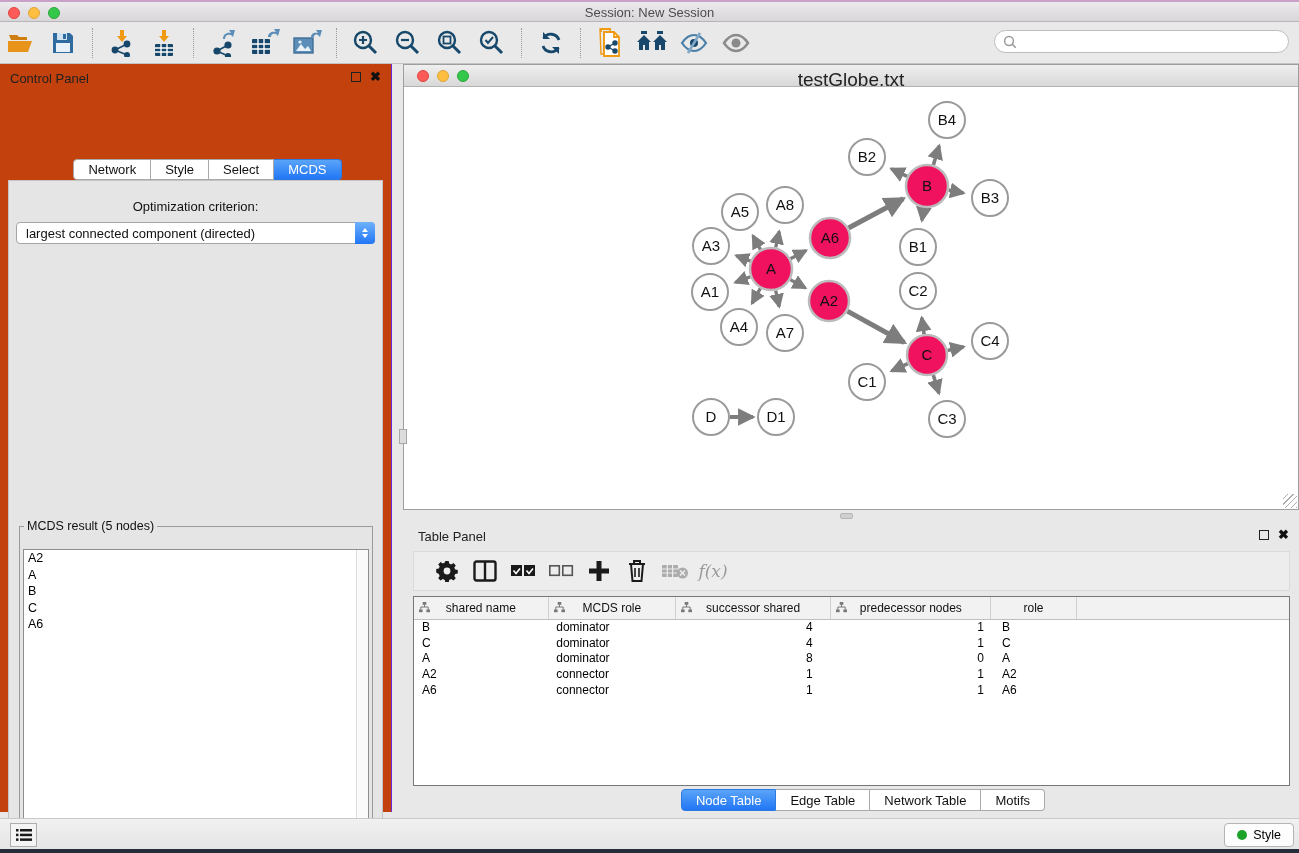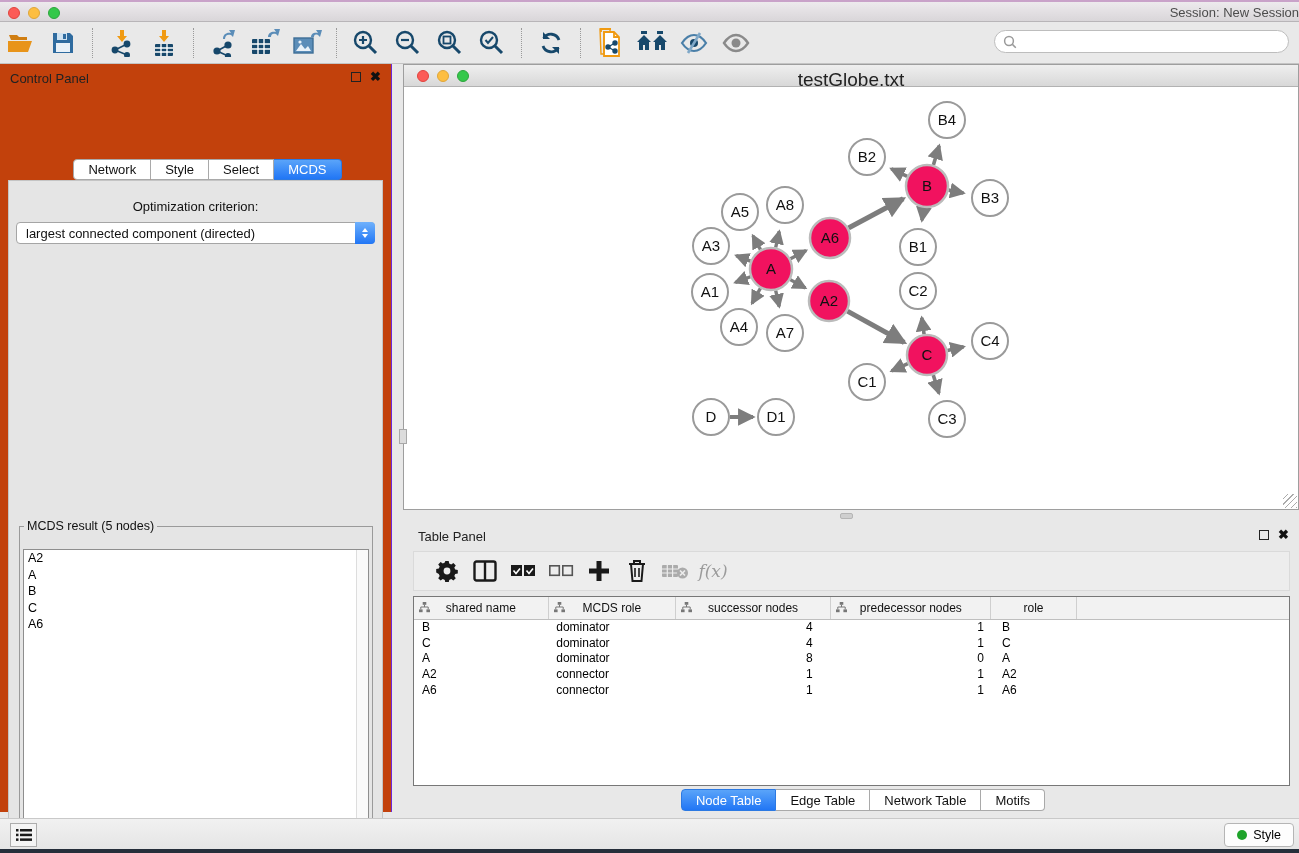--- a/index.html
+++ b/index.html
@@ -1,21 +1,21 @@
 <!DOCTYPE html>
 <html><head>
 <meta charset="utf-8">
 <style>
   * { margin:0; padding:0; box-sizing:border-box; }
   html,body { width:1299px; height:853px; overflow:hidden; font-family:"Liberation Sans", sans-serif; background:#E8E8E8; position:relative; }
 
   
   #titlebar { position:absolute; left:0; top:0; width:1299px; height:22px;
     background:linear-gradient(#EDEAED,#D9D6D9); border-top:2px solid #C9A2C9; border-bottom:1px solid #B8B5B8; }
-  #titlebar .title { position:absolute; left:0; right:0; top:3px; text-align:right; font-size:13px; color:#4C4C4C; }
+  #titlebar .title { position:absolute; left:0; right:0; top:3px; text-align:center; font-size:13px; color:#4C4C4C; }
   .lights { position:absolute; display:flex; gap:8px; }
   #titlebar .lights { left:8px; top:5px; }
   .light { width:12px; height:12px; border-radius:50%; }
   .light.red { background:#FC5B57; border:1px solid #E0443E; }
   .light.yellow { background:#FDBE41; border:1px solid #DFA639; }
   .light.green { background:#34C84A; border:1px solid #2DA53D; }
 
   
   #toolbar { position:absolute; left:0; top:22px; width:1299px; height:42px; background:#E9E9E9;
     border-bottom:1px solid #C4C4C4; display:flex; align-items:center; }
@@ -485,21 +485,21 @@
             </th>
             <th>
               <svg width="11" height="11" viewBox="0 0 11 11">
                 <g fill="#777">
                   <rect x="3.7" y="0" width="3.6" height="2.8"></rect>
                   <rect x="0" y="7.4" width="3.6" height="2.8"></rect>
                   <rect x="7.4" y="7.4" width="3.6" height="2.8"></rect>
                 </g>
                 <path d="M5.5 2.8v2.2M1.8 7.4V5h7.4v2.4" fill="none" stroke="#777" stroke-width="1"></path>
               </svg>
-              <span class="hlbl">successor nodes</span>
+              <span class="hlbl">successor shared</span>
             </th>
             <th>
               <svg width="11" height="11" viewBox="0 0 11 11">
                 <g fill="#777">
                   <rect x="3.7" y="0" width="3.6" height="2.8"></rect>
                   <rect x="0" y="7.4" width="3.6" height="2.8"></rect>
                   <rect x="7.4" y="7.4" width="3.6" height="2.8"></rect>
                 </g>
                 <path d="M5.5 2.8v2.2M1.8 7.4V5h7.4v2.4" fill="none" stroke="#777" stroke-width="1"></path>
               </svg>

